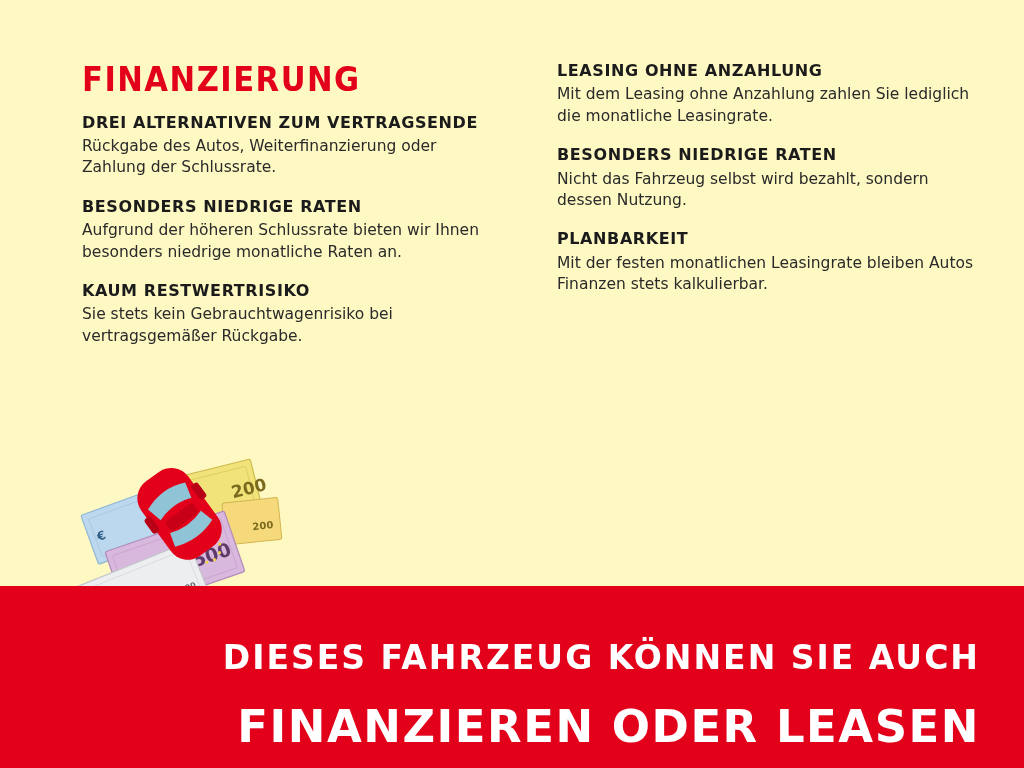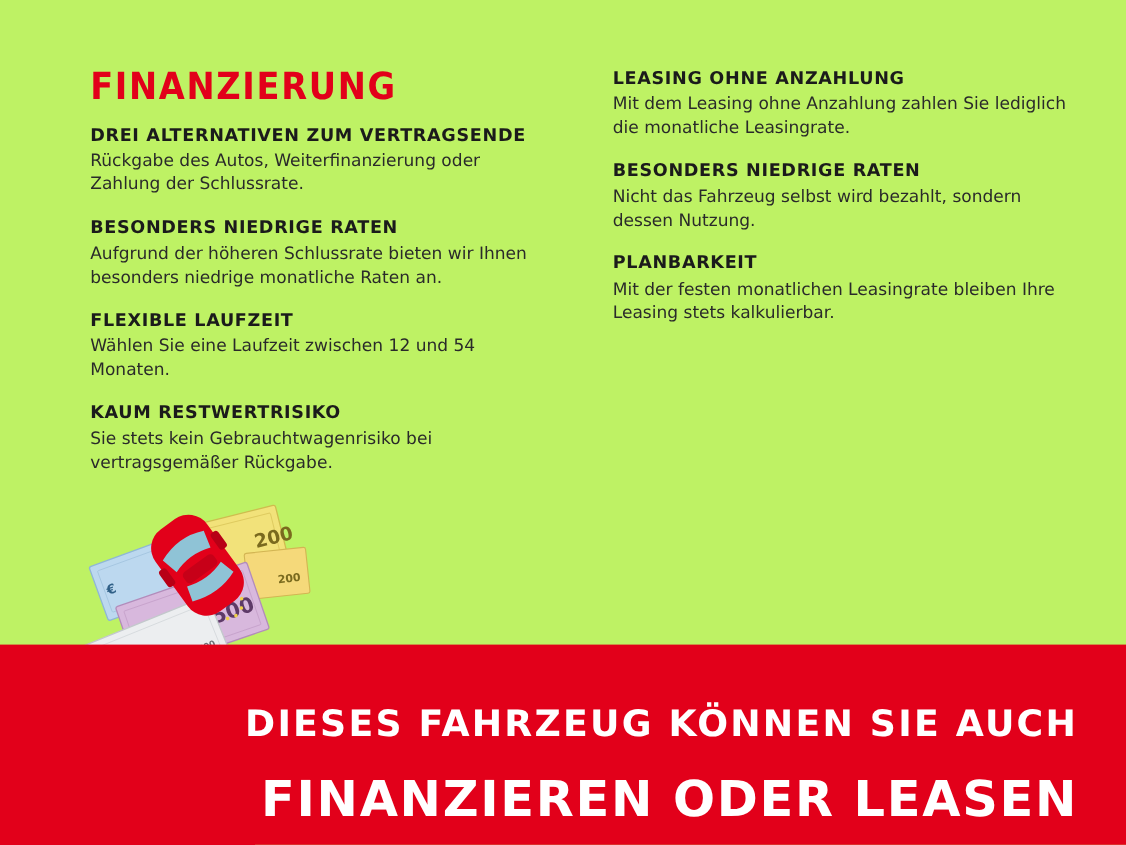--- a/index.html
+++ b/index.html
@@ -12,21 +12,21 @@
     background: #ffffff;
     font-family: "DejaVu Sans", sans-serif;
     overflow: hidden;
     position: relative;
   }
 
   .page {
     position: relative;
     width: 1024px;
     height: 768px;
-    background: #bef264;
+    background: #fef9c3;
   }
 
   
   .columns {
     position: absolute;
     top: 62px;
     left: 0;
     width: 1024px;
     display: flex;
     flex-direction: row;
@@ -130,24 +130,20 @@
       <div class="block">
         <h3 class="block-head">DREI ALTERNATIVEN ZUM VERTRAGSENDE</h3>
         <p class="block-body">Rückgabe des Autos, Weiterfinanzierung oder Zahlung der Schlussrate.</p>
       </div>
 
       <div class="block">
         <h3 class="block-head">BESONDERS NIEDRIGE RATEN</h3>
         <p class="block-body">Aufgrund der höheren Schlussrate bieten wir Ihnen besonders niedrige monatliche Raten an.</p>
       </div>
 
-      <div class="block">
-        <h3 class="block-head">FLEXIBLE LAUFZEIT</h3>
-        <p class="block-body">Wählen Sie eine Laufzeit zwischen 12 und 54 Monaten.</p>
-      </div>
 
       <div class="block">
         <h3 class="block-head">KAUM RESTWERTRISIKO</h3>
         <p class="block-body">Sie stets kein Gebrauchtwagenrisiko bei vertragsgemäßer Rückgabe.</p>
       </div>
     </div>
 
     <div class="column right">
 
       <div class="block">
@@ -155,21 +151,21 @@
         <p class="block-body">Mit dem Leasing ohne Anzahlung zahlen Sie lediglich die monatliche Leasingrate.</p>
       </div>
 
       <div class="block">
         <h3 class="block-head">BESONDERS NIEDRIGE RATEN</h3>
         <p class="block-body">Nicht das Fahrzeug selbst wird bezahlt, sondern dessen Nutzung.</p>
       </div>
 
       <div class="block">
         <h3 class="block-head">PLANBARKEIT</h3>
-        <p class="block-body">Mit der festen monatlichen Leasingrate bleiben Ihre Leasing stets kalkulierbar.</p>
+        <p class="block-body">Mit der festen monatlichen Leasingrate bleiben Autos Finanzen stets kalkulierbar.</p>
       </div>
 
     </div>
 
   </div>
 
   <div class="illustration">
     <svg width="220" height="180" viewBox="0 0 220 180" xmlns="http://www.w3.org/2000/svg">
 
       <g transform="rotate(-14 120 55)">

